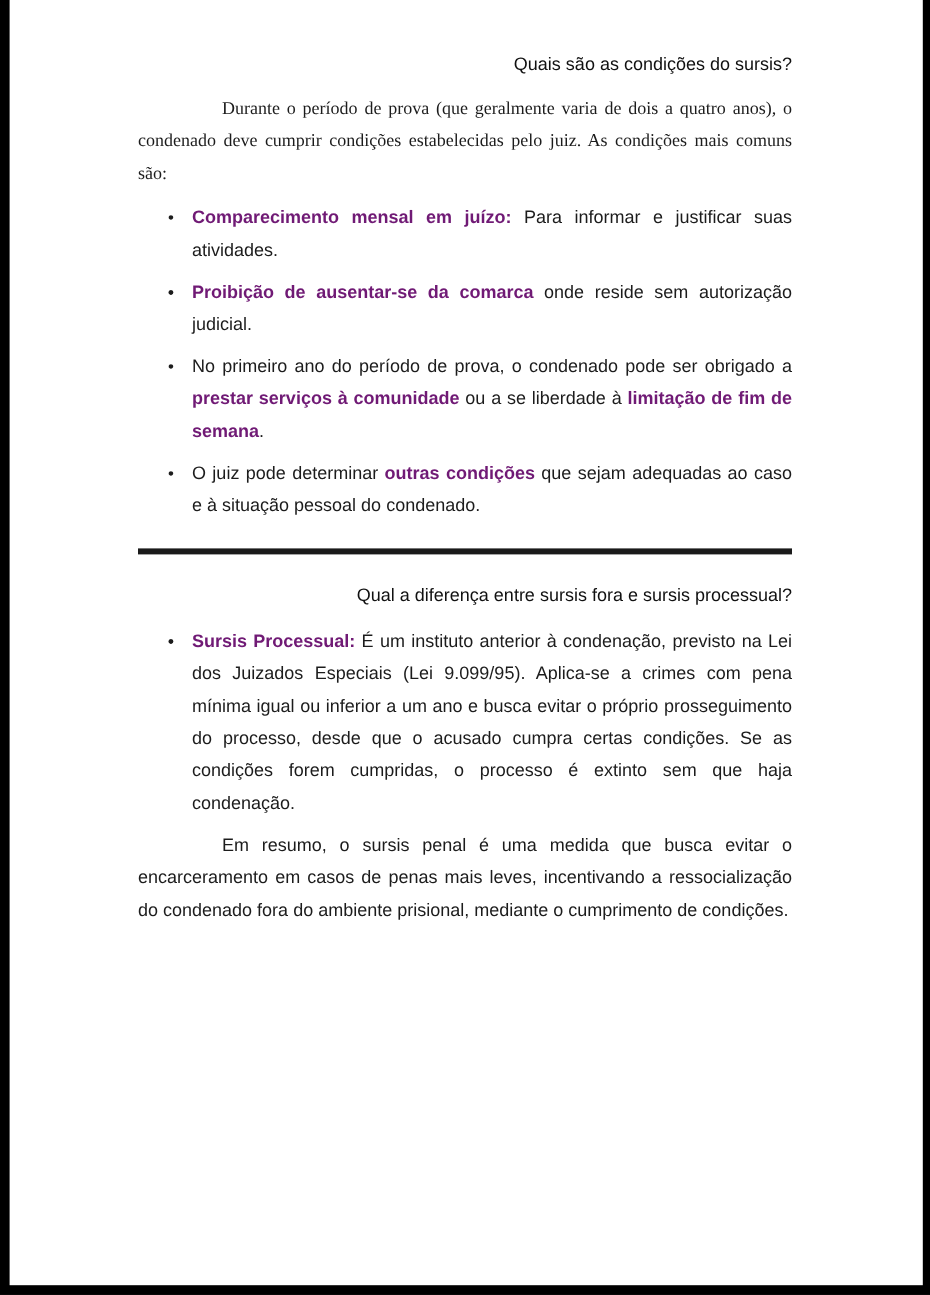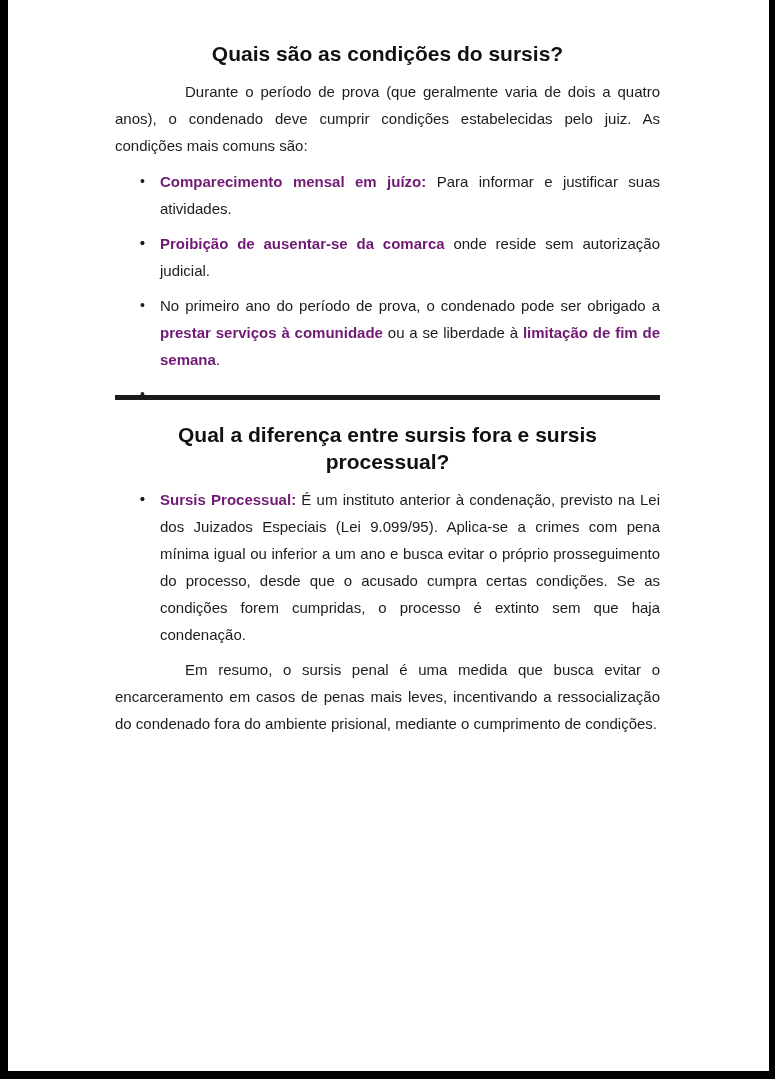--- a/index.html
+++ b/index.html
@@ -24,30 +24,31 @@
     background: #ffffff;
   }
   .content {
     padding: 40px 109px 0 107px;
     font-size: 15px;
     line-height: 27px;
     color: #1c1c1c;
     text-align: justify;
   }
   h2.doc-heading {
-    font-size: 21px;
+    font-size: 15px;
     line-height: 27px;
-    font-weight: bold;
+    font-weight: normal;
     color: #111;
-    text-align: center;
+    text-align: right;
     margin: 0 0 11px 0;
   }
   p.doc-para {
     text-indent: 70px;
     margin: 0 0 9px 0;
+    font-family: Liberation Serif, serif;
   }
   p.doc-closing {
     text-indent: 70px;
     margin: 8px 0 4px 0;
   }
   ul.doc-list {
     list-style: none;
     padding-left: 45px;
     margin: 0;
   }
@@ -92,20 +93,21 @@
         <li>
           <span class="dot">•</span>
           <span class="li-text"><b>Proibição de ausentar-se da comarca</b><span> onde reside sem autorização judicial.</span></span>
         </li>
         <li>
           <span class="dot">•</span>
           <span class="li-text"><span>No primeiro ano do período de prova, o condenado pode ser obrigado a </span><b>prestar serviços à comunidade</b><span> ou a se liberdade à </span><b>limitação de fim de semana</b><span>.</span></span>
         </li>
         <li>
           <span class="dot">•</span>
+          <span class="li-text"><span>O juiz pode determinar </span><b>outras condições</b><span> que sejam adequadas ao caso e à situação pessoal do condenado.</span></span>
         </li>
       </ul>
 
       <hr class="doc-rule">
 
       <h2 class="doc-heading">Qual a diferença entre sursis fora e sursis processual?</h2>
 
 
       <ul class="doc-list">
         <li>

